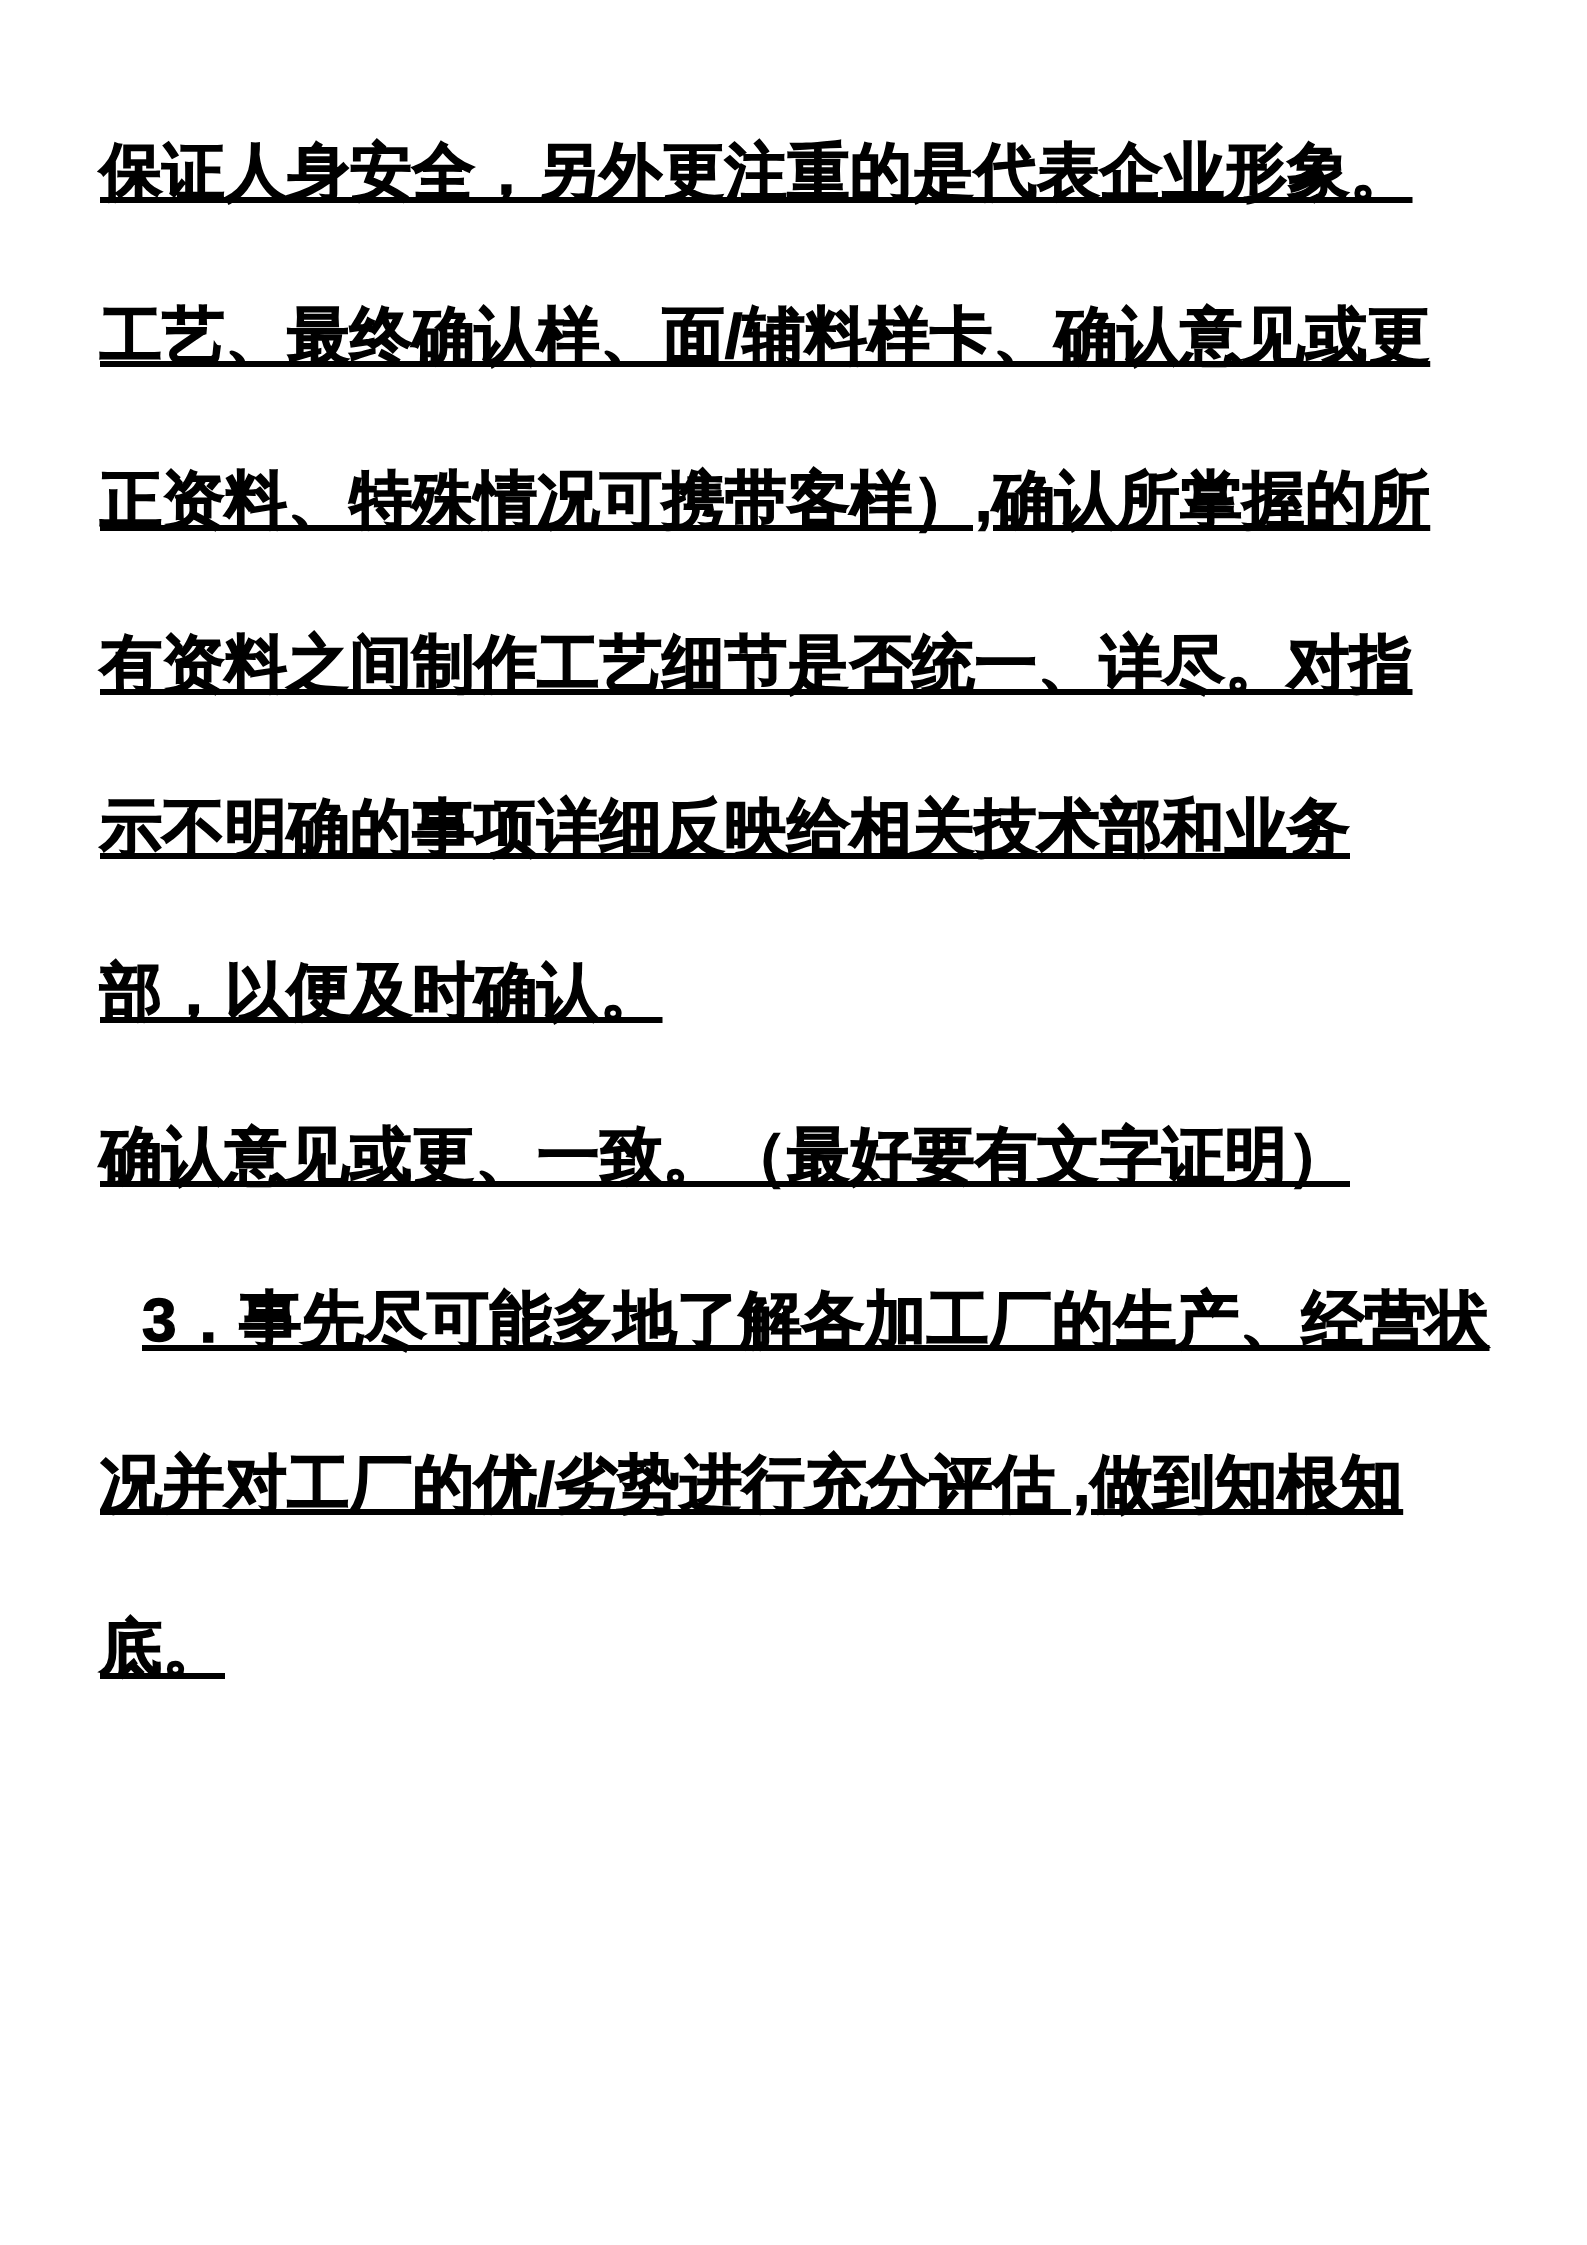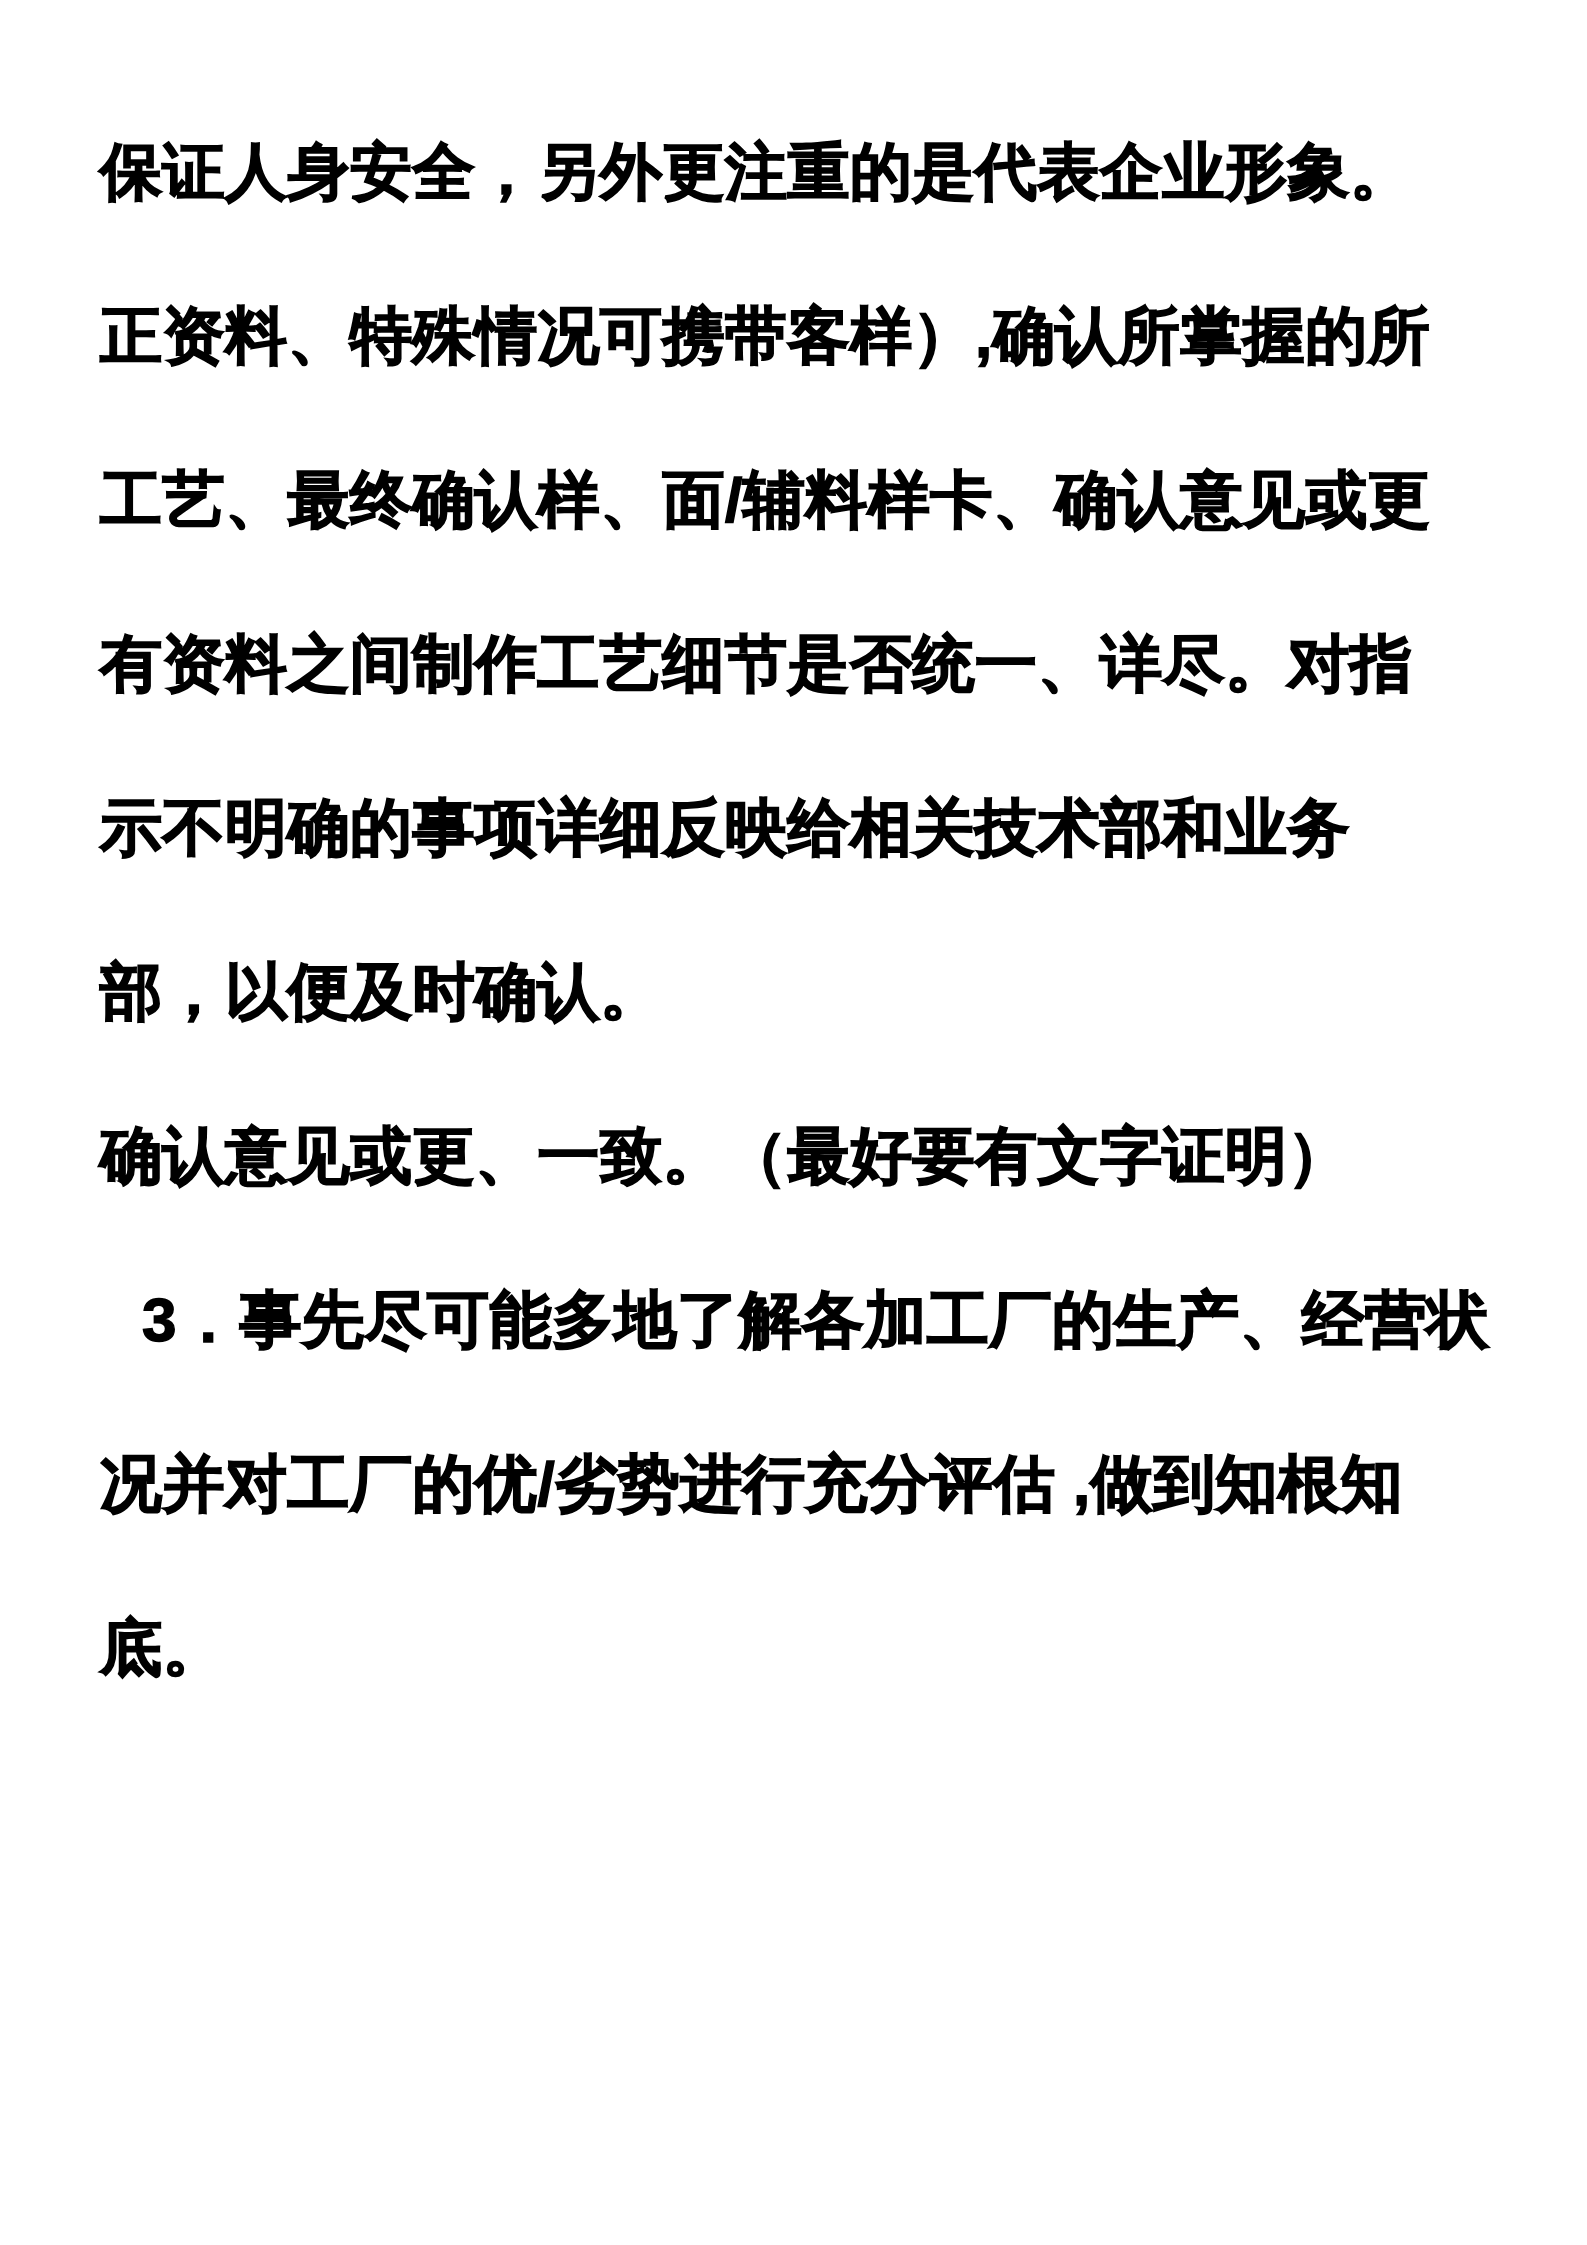--- a/index.html
+++ b/index.html
@@ -18,20 +18,21 @@
     position: absolute;
     inset: 0;
     background: #ffffff;
   }
   .doc-text {
     position: absolute;
     top: 90px;
     left: 100px;
     right: 95px;
     color: #000000;
+    text-decoration: underline;
   }
   .line {
     height: 164px;
     display: flex;
     align-items: center;
     font-size: 62px;
     font-weight: 900;
     color: #000000;
     white-space: pre;
     letter-spacing: 0.5px;
@@ -40,22 +41,22 @@
   .indent {
     padding-left: 42px;
   }
 </style>
 </head>
 <body>
 
 <div class="doc-page">
   <div class="doc-text">
     <div class="line">保证人身安全，另外更注重的是代表企业形象。</div>
+    <div class="line">工艺、最终确认样、面/辅料样卡、确认意见或更</div>
     <div class="line">正资料、特殊情况可携带客样）,确认所掌握的所</div>
-    <div class="line">工艺、最终确认样、面/辅料样卡、确认意见或更</div>
     <div class="line">有资料之间制作工艺细节是否统一、详尽。对指</div>
     <div class="line">示不明确的事项详细反映给相关技术部和业务</div>
     <div class="line">部，以便及时确认。</div>
     <div class="line">确认意见或更、一致。（最好要有文字证明）</div>
     <div class="line indent">3．事先尽可能多地了解各加工厂的生产、经营状</div>
     <div class="line">况并对工厂的优/劣势进行充分评估 ,做到知根知</div>
     <div class="line">底。</div>
   </div>
 </div>
 

